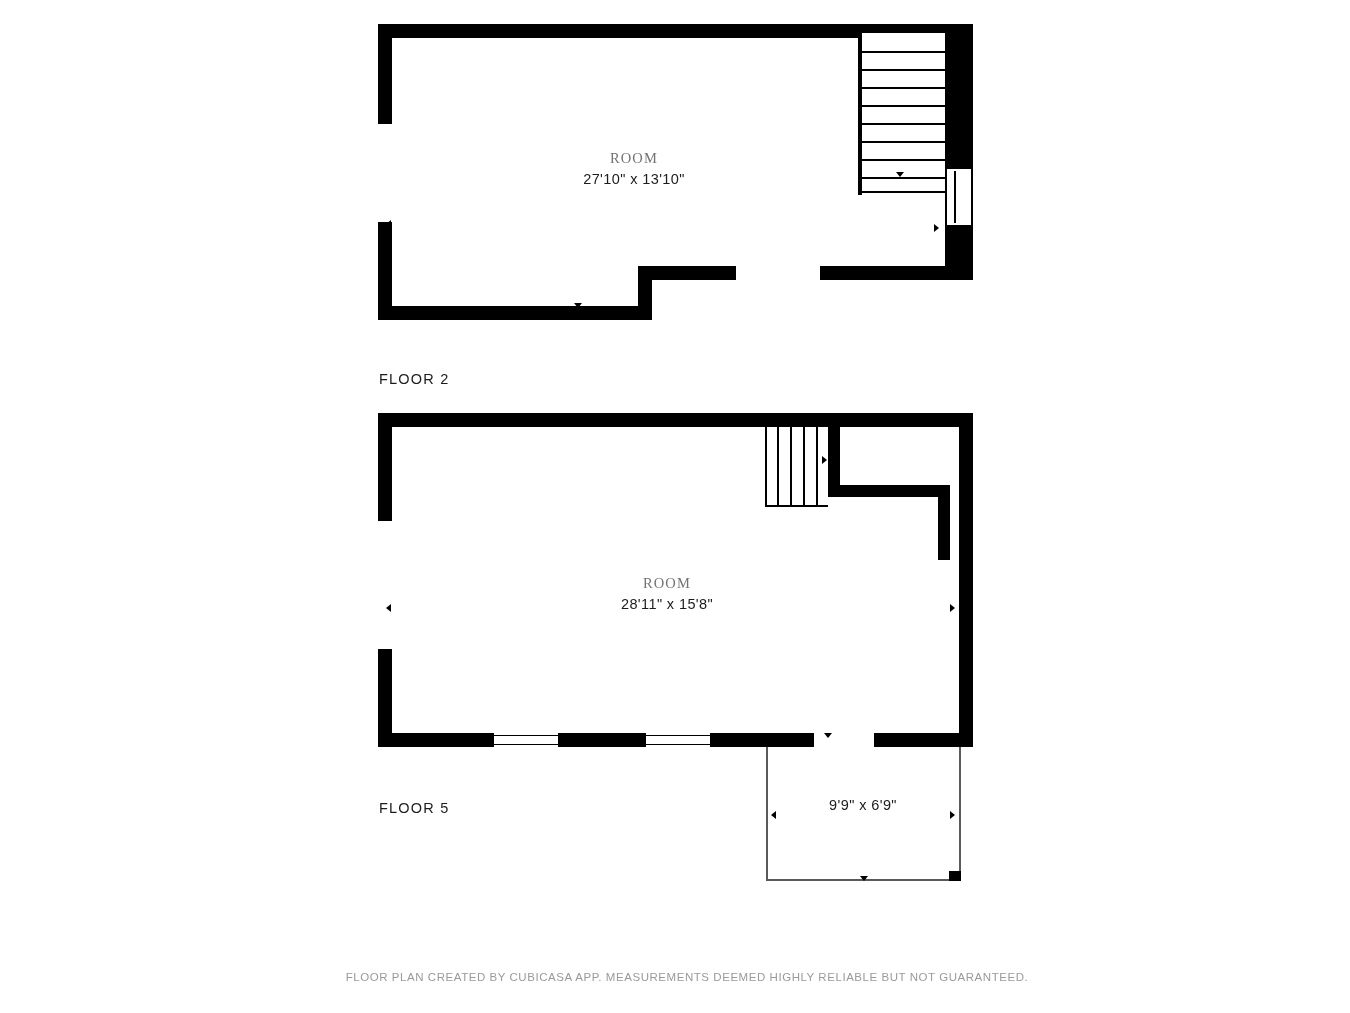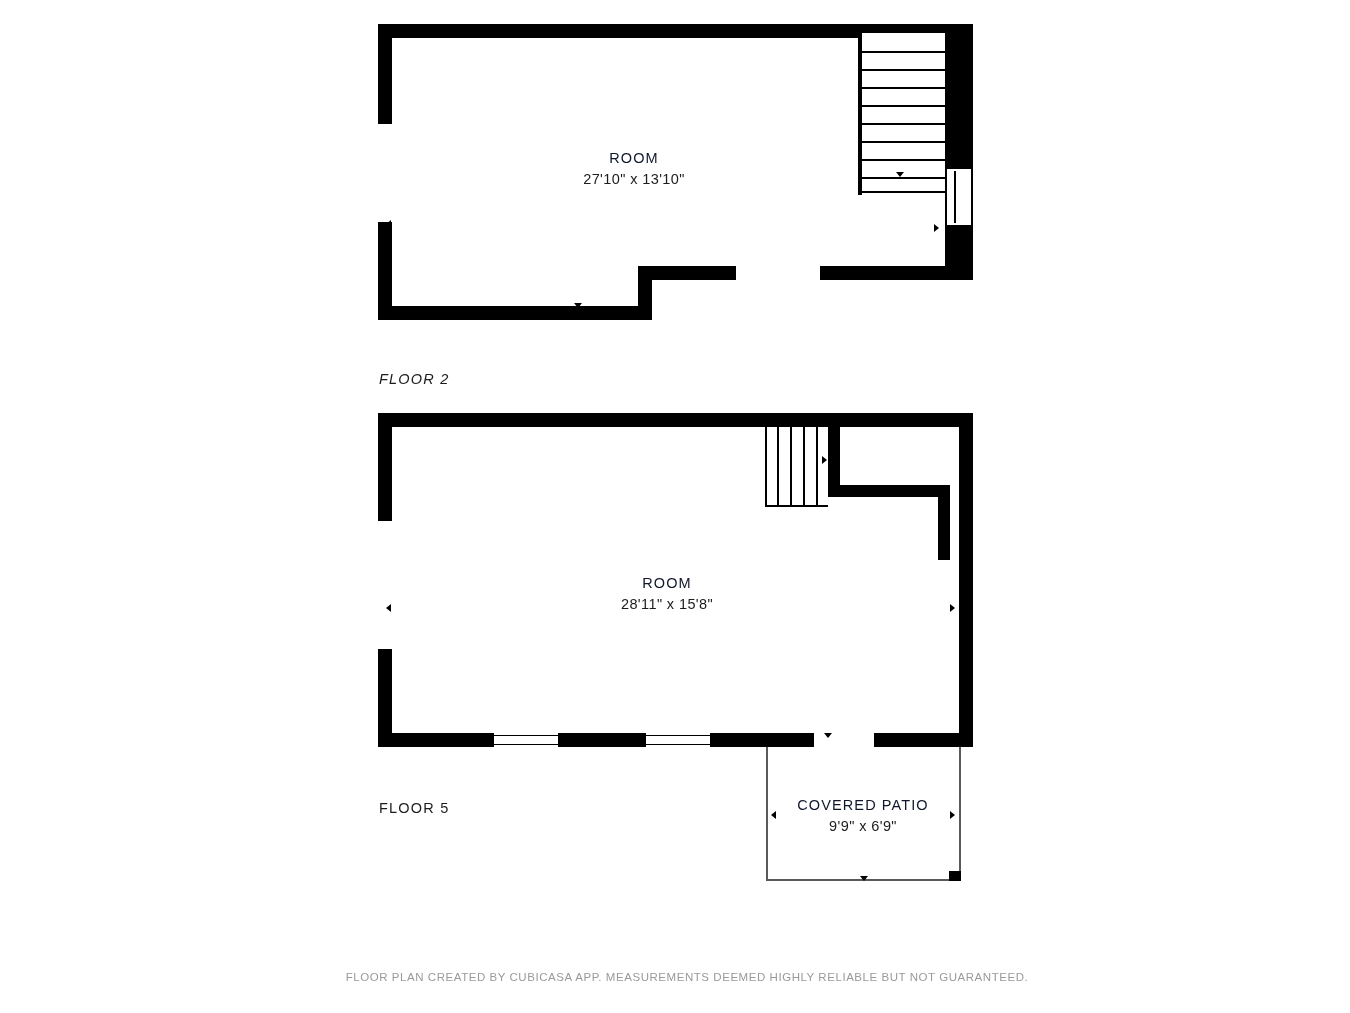--- a/index.html
+++ b/index.html
@@ -35,21 +35,22 @@
     position: absolute;
     text-align: center;
     line-height: 1.45;
     letter-spacing: 0.6px;
   }
   .room-label .name {
     display: block;
     font-size: 14.5px;
     font-weight: 400;
     letter-spacing: 1.1px;
-    color: #0f172a;
+    color: #737373;
+    font-family: Liberation Serif, serif;
   }
   .room-label .dims {
     display: block;
     font-size: 14.5px;
     font-weight: 400;
     letter-spacing: 0.4px;
     color: #1c1c1c;
   }
   .floor-label {
     position: absolute;
@@ -151,21 +152,21 @@
     <div class="marker down" style="left:578px; top:33px;"></div>
     <div class="marker down" style="left:574px; top:303px;"></div>
     <div class="marker left" style="left:386px; top:220px;"></div>
     <div class="marker right" style="left:934px; top:224px;"></div>
 
     <div class="room-label" style="left:474px; top:148px; width:320px;">
       <span class="name">ROOM</span>
       <span class="dims">27'10" x 13'10"</span>
     </div>
 
-    <div class="floor-label" style="left:379px; top:371px;font-style:italic;">FLOOR 2</div>
+    <div class="floor-label" style="left:379px; top:371px;">FLOOR 2</div>
   </div>
 
   <div>
 
     <div class="room-fill" style="left:392px; top:427px; width:568px; height:320px;"></div>
 
     <div class="wall" style="left:378px; top:413px; width:595px; height:14px;"></div>
     <div class="wall" style="left:378px; top:413px; width:14px; height:108px;"></div>
     <div class="wall" style="left:378px; top:649px; width:14px; height:98px;"></div>
     <div class="wall" style="left:378px; top:733px; width:116px; height:14px;"></div>
@@ -207,21 +208,20 @@
       <div class="patio-line" style="left:766px; top:747px; width:2px; height:134px;"></div>
       <div class="patio-line" style="left:959px; top:747px; width:2px; height:134px;"></div>
       <div class="patio-line" style="left:766px; top:879px; width:195px; height:2px;"></div>
       <div class="wall" style="left:949px; top:871px; width:12px; height:10px;"></div>
 
       <div class="marker left" style="left:771px; top:811px;"></div>
       <div class="marker right" style="left:950px; top:811px;"></div>
       <div class="marker down" style="left:860px; top:876px;"></div>
 
       <div class="room-label" style="left:703px; top:795px; width:320px;">
-        <span class="name">COVERED PATIO</span>
         <span class="dims">9'9" x 6'9"</span>
       </div>
     </div>
 
     <div class="floor-label" style="left:379px; top:800px;">FLOOR 5</div>
   </div>
 
   <div class="footer" style="left:0; top:971px;">FLOOR PLAN CREATED BY CUBICASA APP. MEASUREMENTS DEEMED HIGHLY RELIABLE BUT NOT GUARANTEED.</div>
 
 </div>

